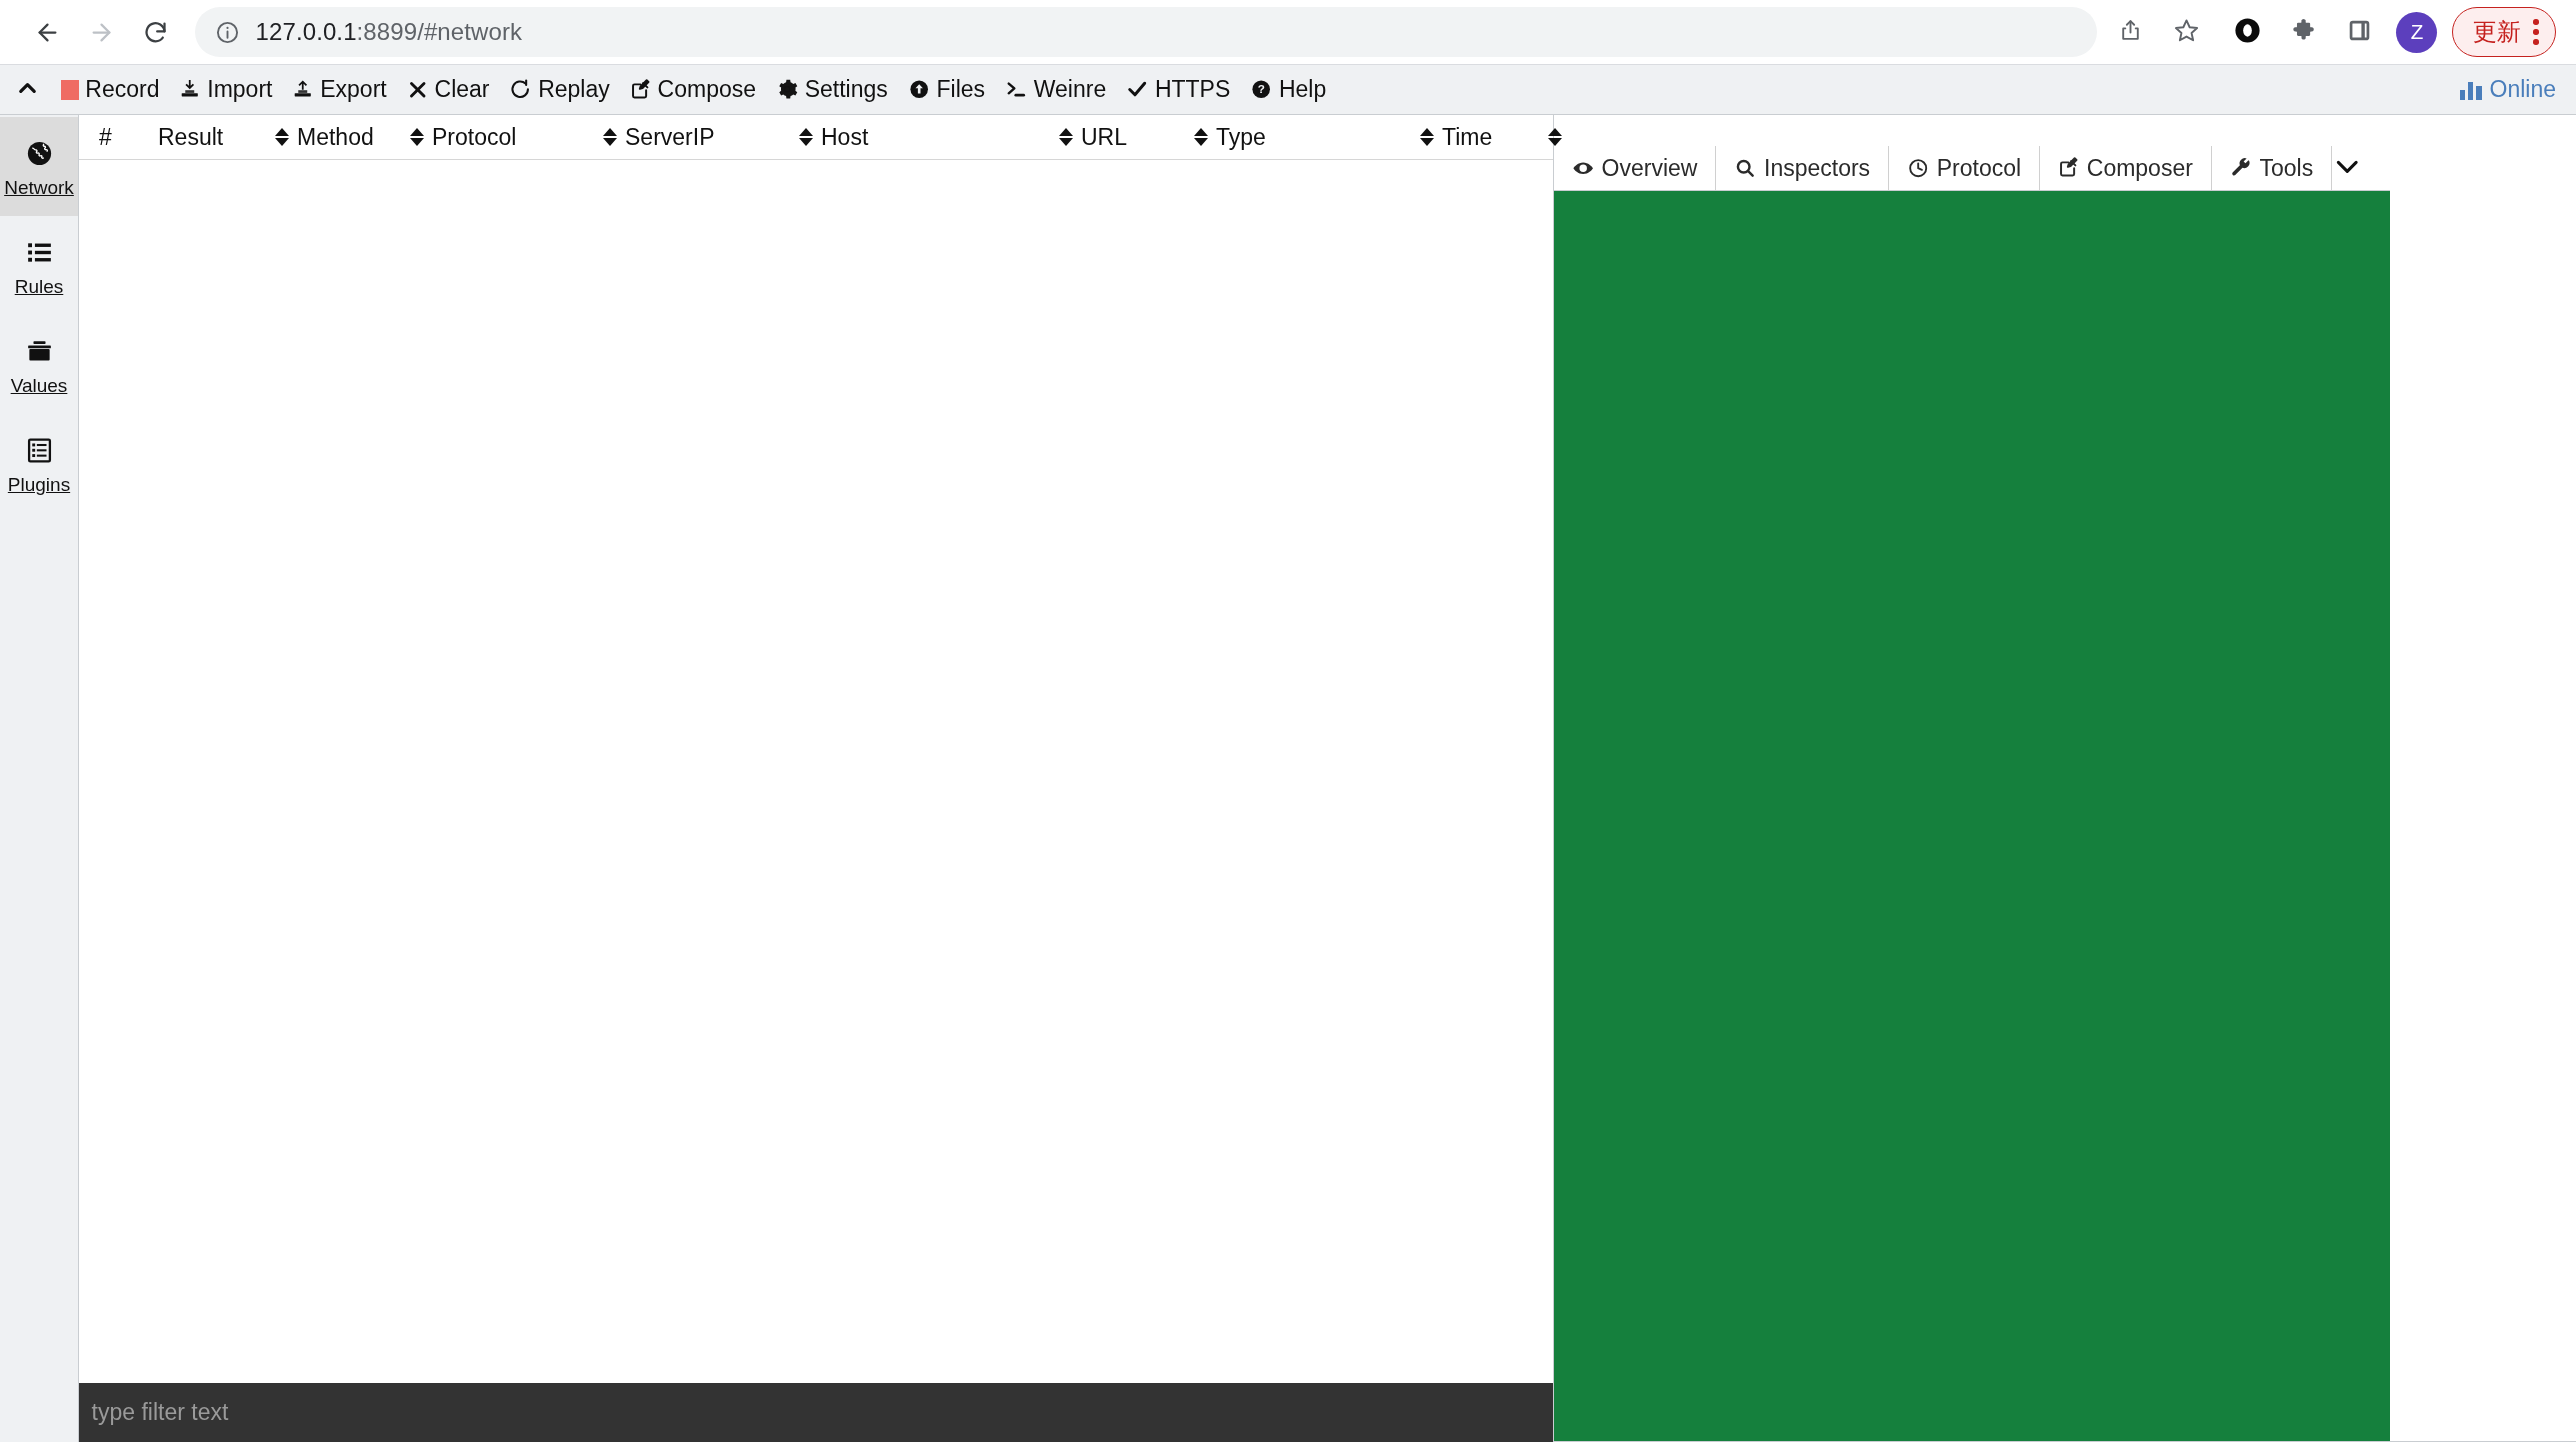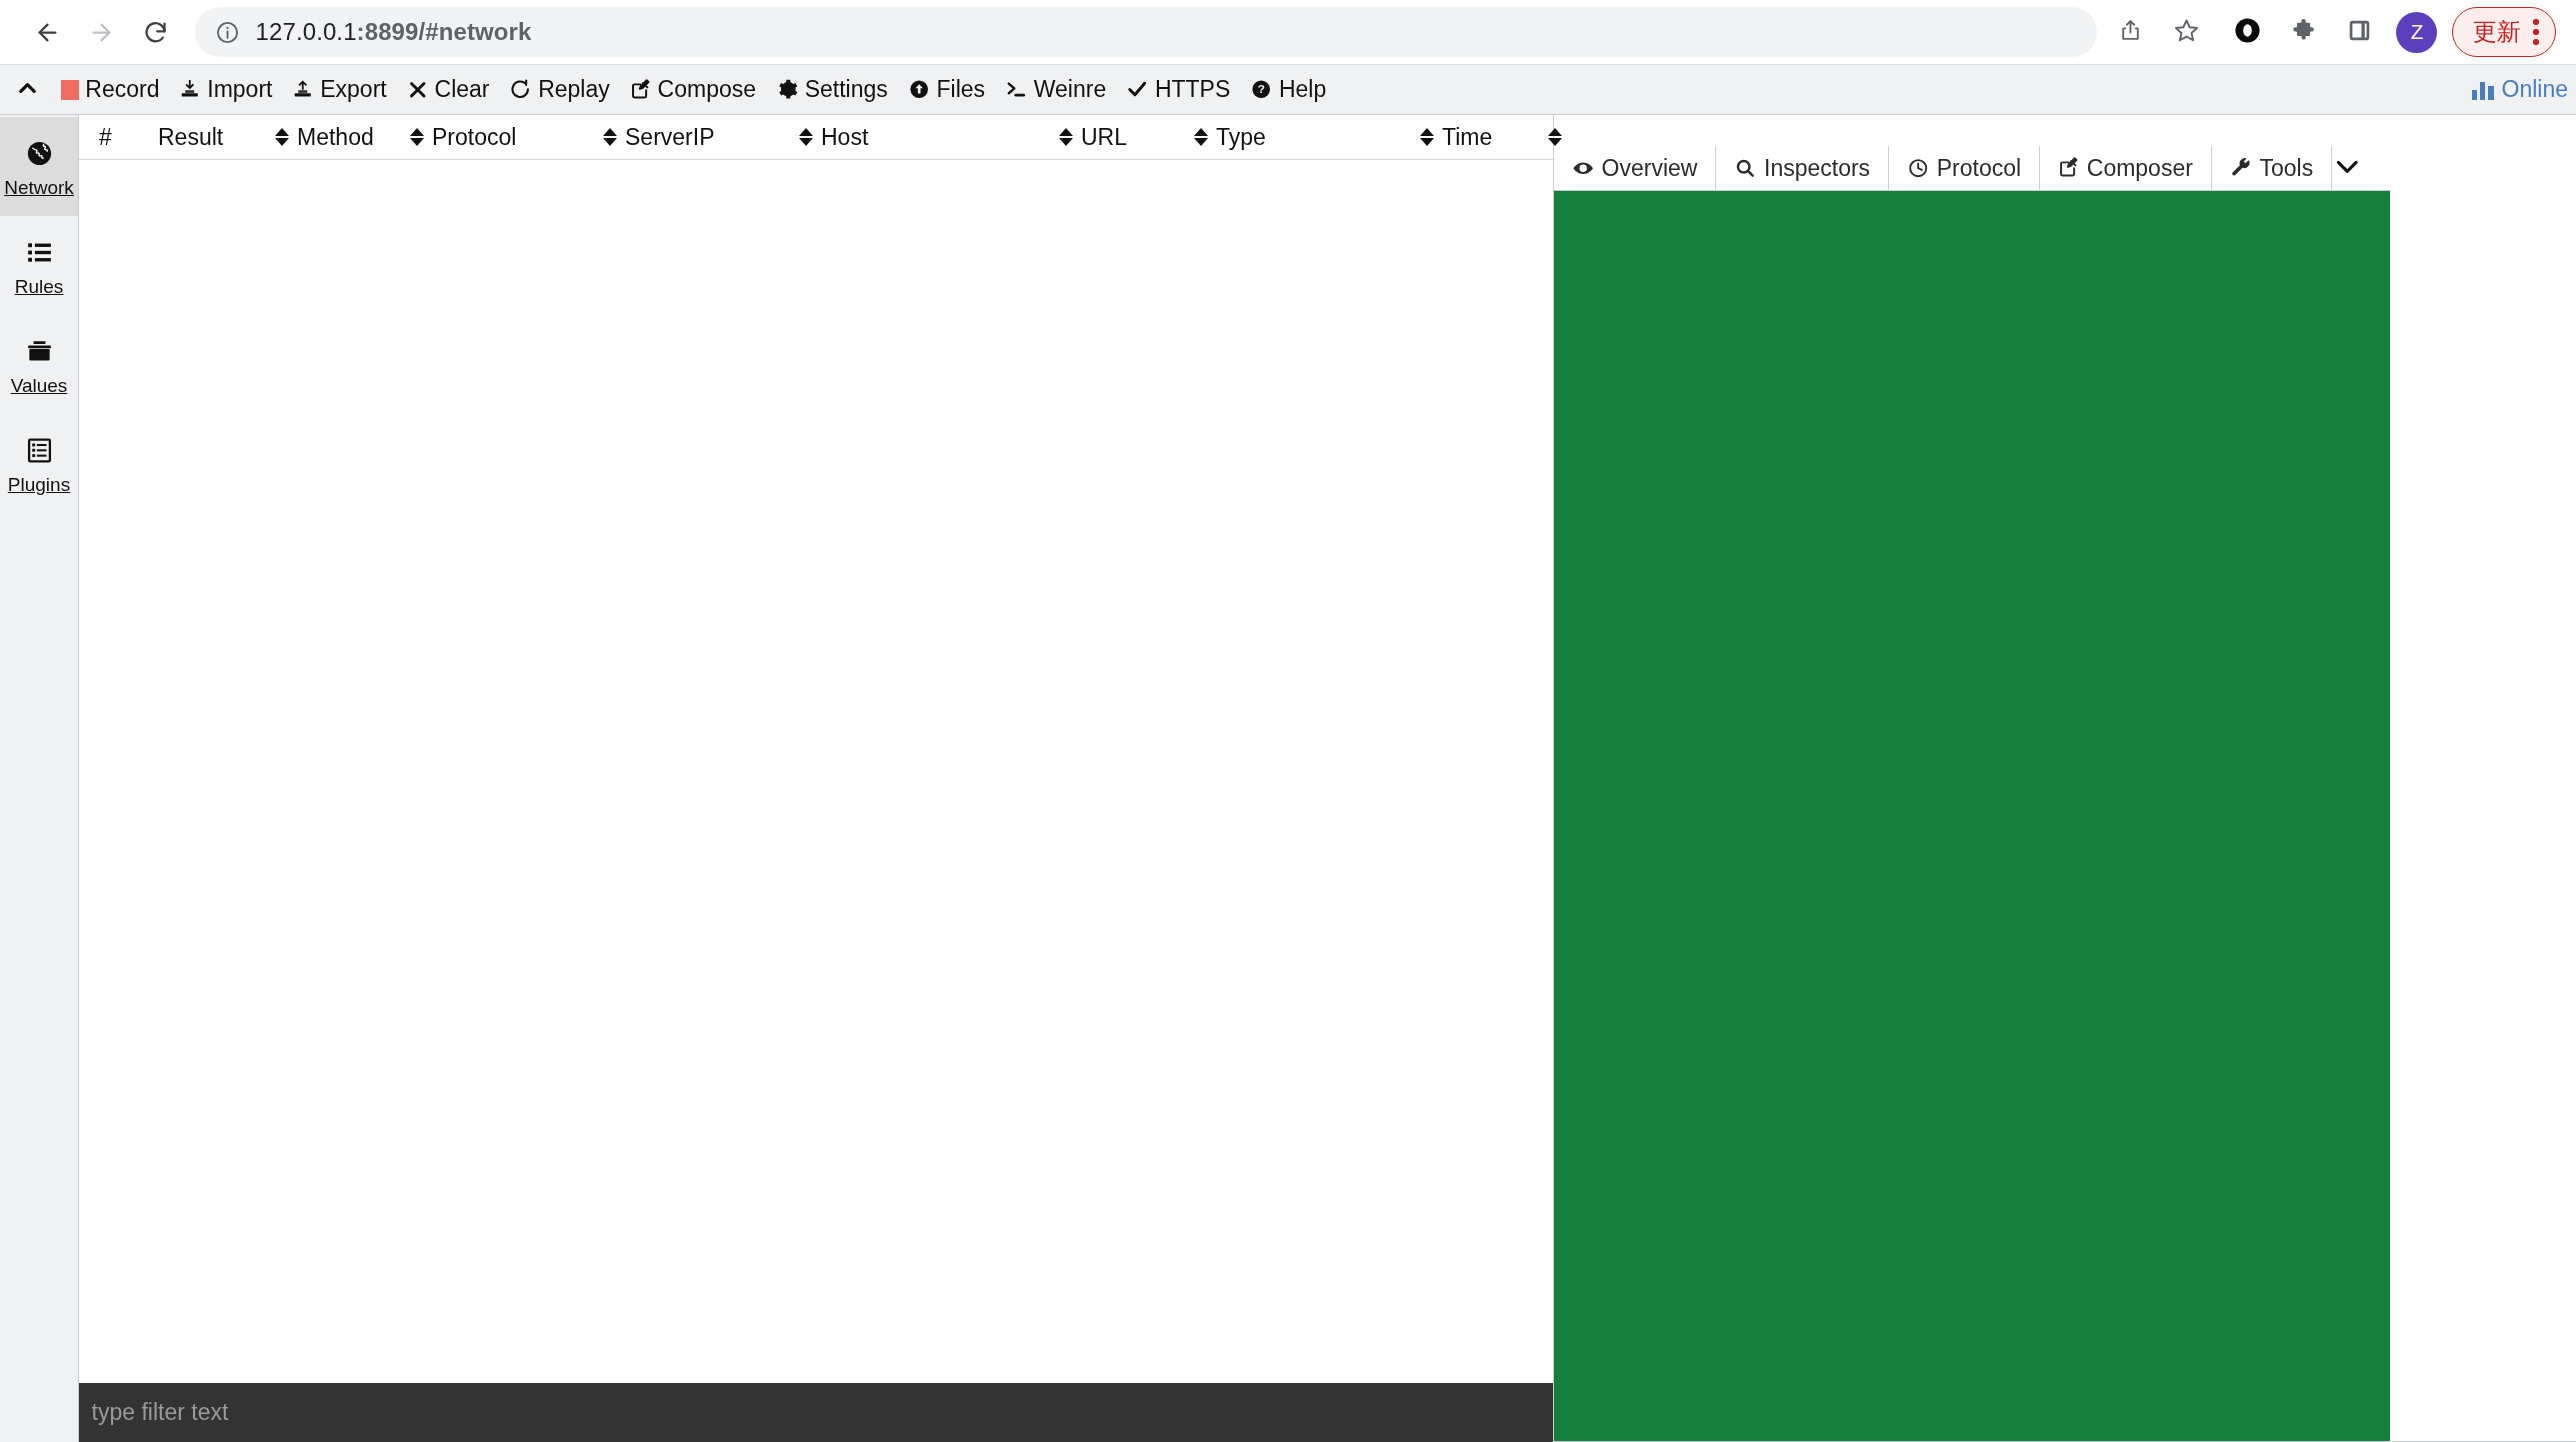--- a/index.html
+++ b/index.html
@@ -40,21 +40,21 @@
     min-width: 0;
   }
   .omnibox .info-ic { flex: 0 0 auto; margin-right: 16px; display:flex; }
   .omnibox .url {
     font-size: 24px;
     color: #202124;
     white-space: nowrap;
     overflow: hidden;
     letter-spacing: 0.1px;
   }
-  .omnibox .url .dim { color: #5f6368; font-weight: bold; }
+  .omnibox .url .dim { color: #5f6368; }
   .omni-actions { display: flex; align-items: center; flex: 0 0 auto; }
   .icon-btn {
     width: 56px; height: 54px;
     display: flex; align-items: center; justify-content: center;
     flex: 0 0 auto;
   }
   .ext-group { display: flex; align-items: center; margin-left: 5.4px; }
   .avatar {
     width: 41px; height: 41px; border-radius: 50%;
     background: #5c3fbd; color: #fff;
@@ -101,21 +101,21 @@
     flex: 0 0 auto;
   }
   .tool-item .ti-ic {
     display: flex; align-items: center; justify-content: center;
     margin-right: 6.3px;
     flex: 0 0 auto;
   }
   .rec-sq { width: 18px; height: 20px; background: #ef6c63; display:block; }
   .toolbar-right {
     position: absolute;
-    right: 8px;
+    right: 20px;
     display: flex; align-items: center;
     font-size: 23px;
     color: #4a7ebb;
   }
   .toolbar-right .bars { display: flex; align-items: flex-end; gap: 2.7px; margin-right: 8px; height: 20px; }
   .toolbar-right .bars i { width: 5.4px; background: #4a7ebb; display:block; }
 
   
   .body-wrap {
     display: flex;

